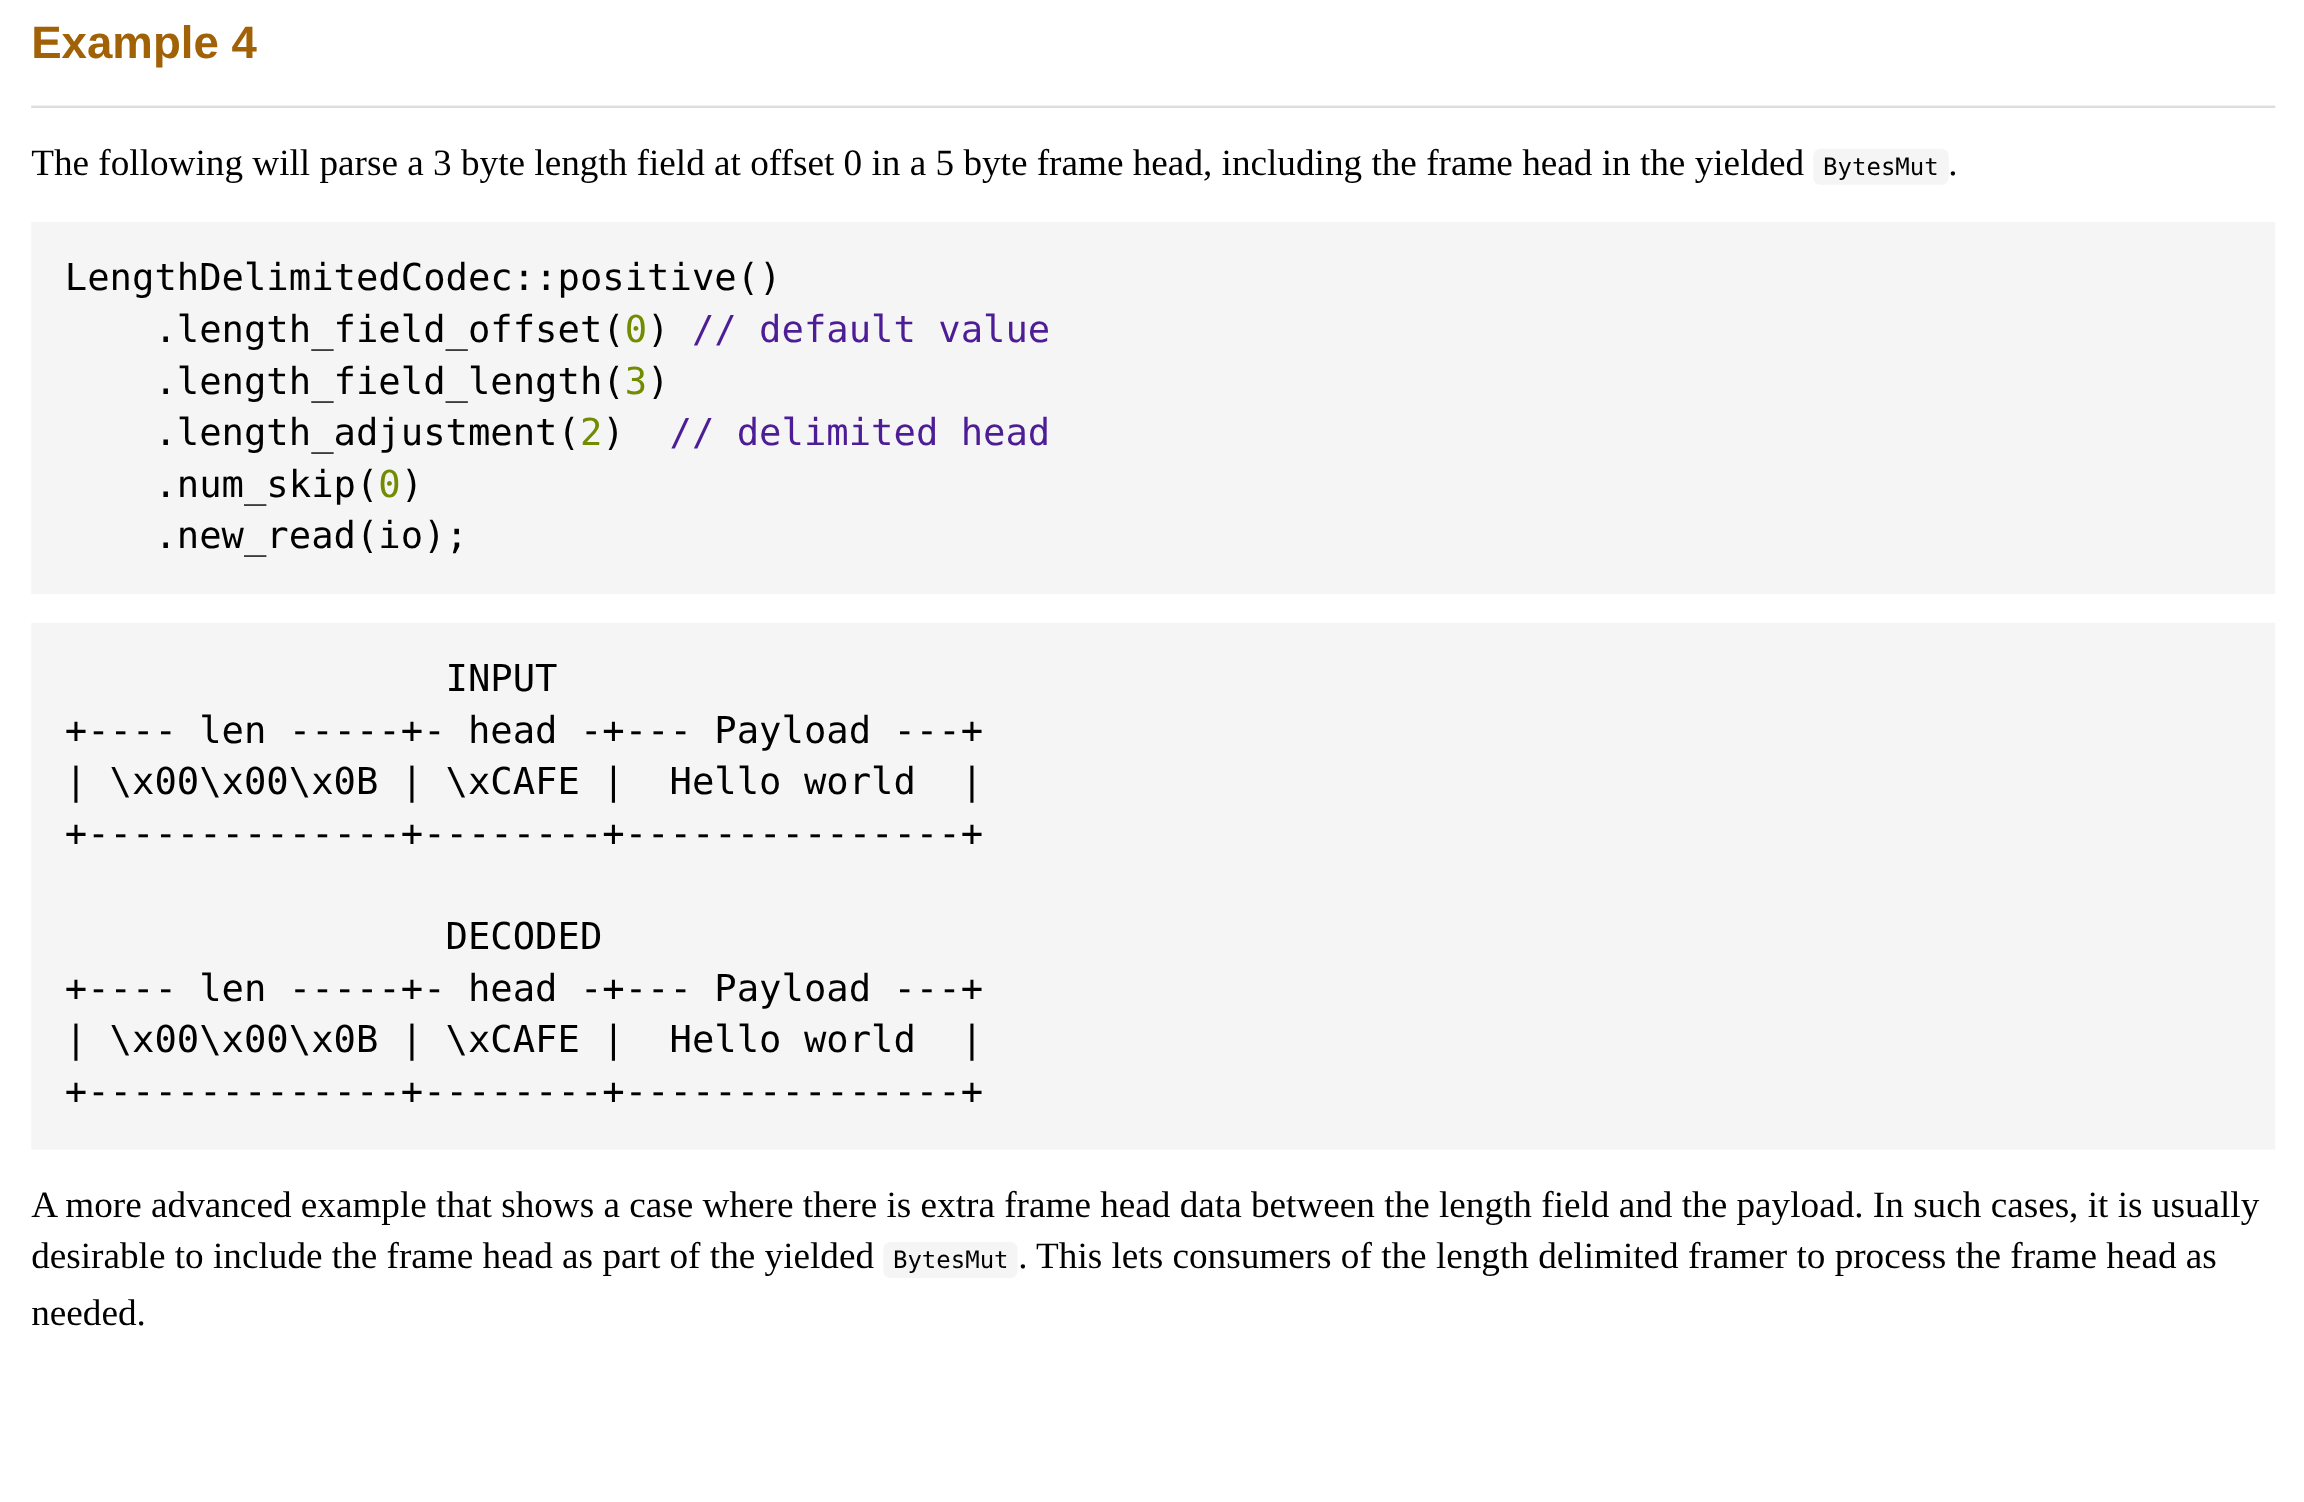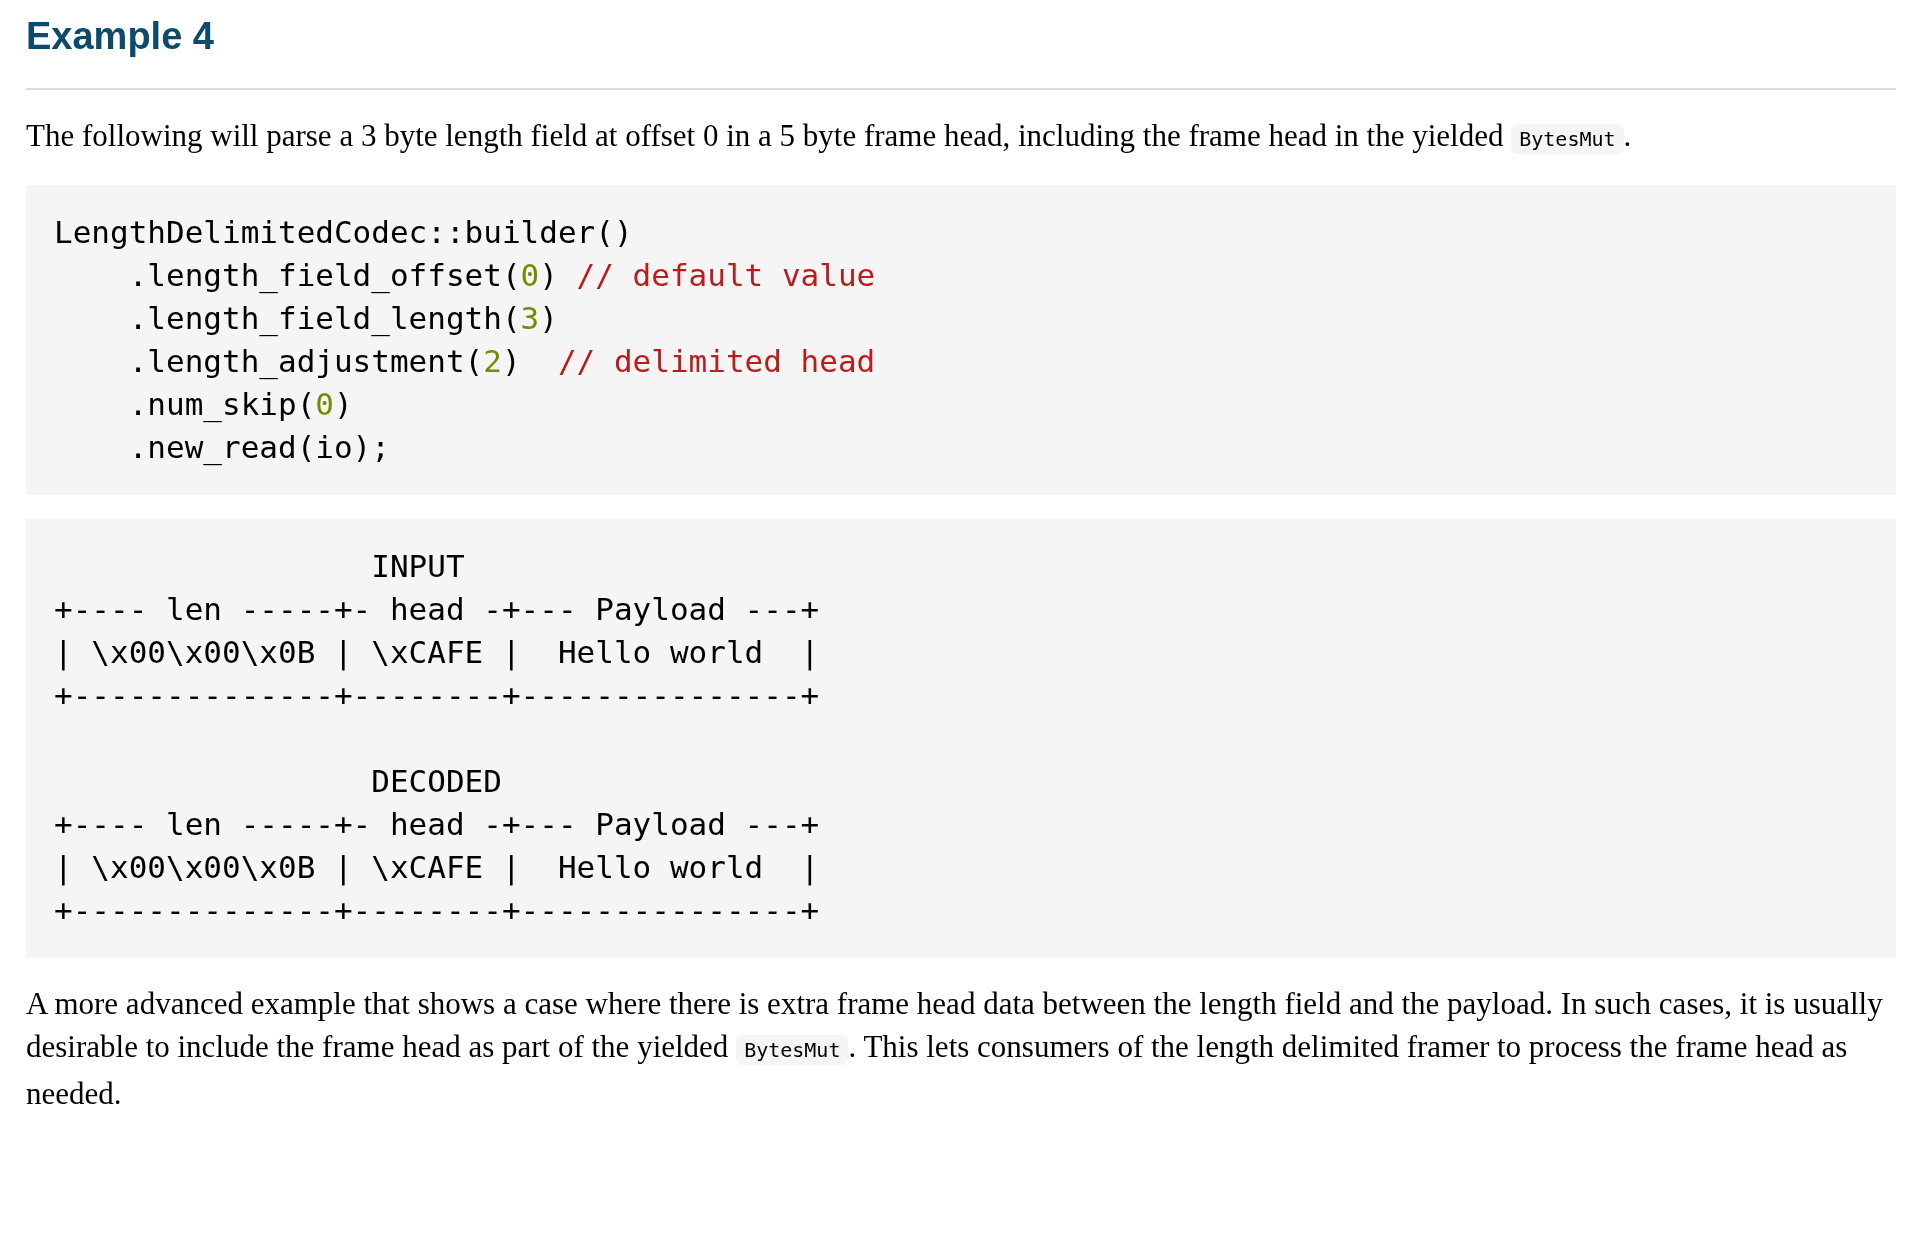--- a/index.html
+++ b/index.html
@@ -20,21 +20,21 @@
   h4.section-header {
     font-family: "Liberation Sans", sans-serif;
     font-size: 38px;
     line-height: 44px;
     font-weight: 700;
     margin: 14px 0 24px 0;
     padding-bottom: 30px;
     border-bottom: 2px solid #dddddd;
   }
   h4.section-header .heading-link {
-    color: #0c4a6e;
+    color: #a16207;
     cursor: pointer;
     text-decoration: none;
   }
   p { margin: 24px 0; }
   code.inline {
     font-family: "DejaVu Sans Mono", "Liberation Mono", monospace;
     font-size: 20px;
     background: #f5f5f5;
     padding: 3px 8px;
     border-radius: 6px;
@@ -44,36 +44,36 @@
     padding: 26px 28px;
     background: #f5f5f5;
     font-family: "DejaVu Sans Mono", "Liberation Mono", monospace;
     font-size: 31px;
     line-height: 43px;
     white-space: pre;
     color: #000000;
     overflow: hidden;
   }
   pre.code-block .num { color: #718c00; }
-  pre.code-block .com { color: #b91c1c; }
+  pre.code-block .com { color: #4c1d95; }
 </style>
 </head>
 <body>
 
 <main class="doc">
 
   <h4 class="section-header">
     <span class="heading-link">Example 4</span>
   </h4>
 
   <p>
     <span>The following will parse a 3 byte length field at offset 0 in a 5 byte frame head, including the frame head in the yielded </span><code class="inline">BytesMut</code><span>.</span>
   </p>
 
-  <pre class="code-block"><span>LengthDelimitedCodec::builder()
+  <pre class="code-block"><span>LengthDelimitedCodec::positive()
     .length_field_offset(</span><span class="num">0</span><span>) </span><span class="com">// default value</span><span>
     .length_field_length(</span><span class="num">3</span><span>)
     .length_adjustment(</span><span class="num">2</span><span>)  </span><span class="com">// delimited head</span><span>
     .num_skip(</span><span class="num">0</span><span>)
     .new_read(io);</span></pre>
 
 
   <pre class="code-block">                 INPUT
 +---- len -----+- head -+--- Payload ---+
 | \x00\x00\x0B | \xCAFE |  Hello world  |

